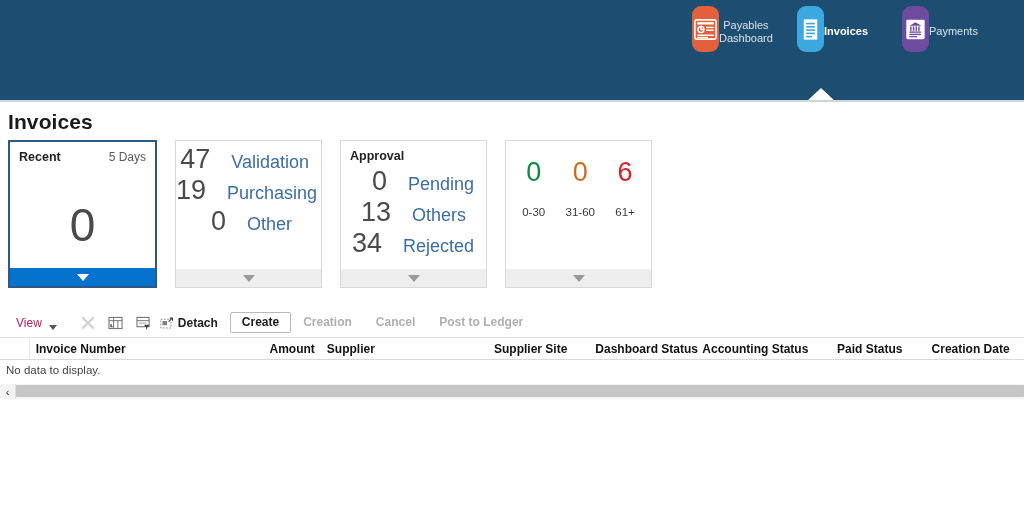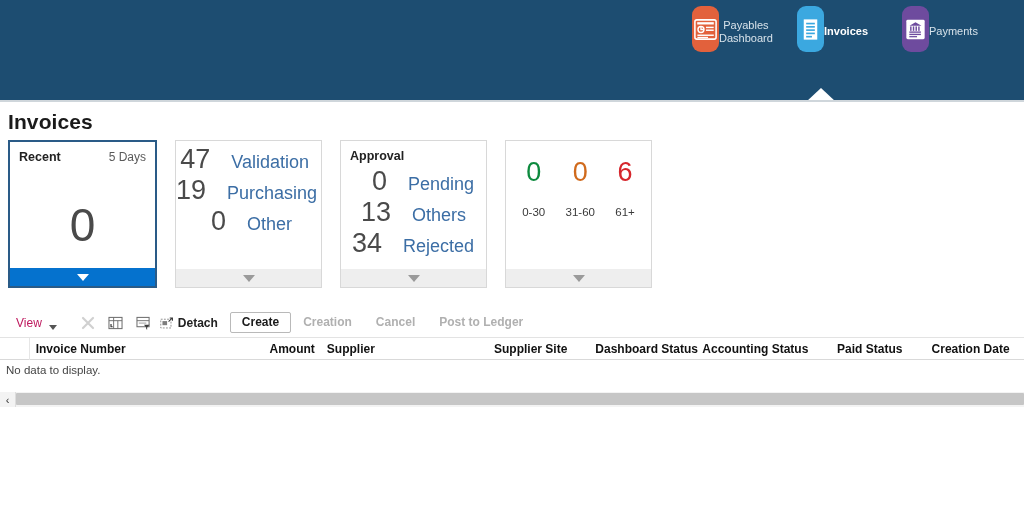--- a/index.html
+++ b/index.html
@@ -195,21 +195,21 @@
     height: 22px;
     align-items: center;
     border-bottom: 1px solid #d9d9d9;
     font-size: 12px; font-weight: bold; color: #111;
   }
   .th { padding: 0 6px; white-space: nowrap; }
   .th.sel { width: 30px; border-right: 1px solid #e6e6e6; height: 22px; }
   .th.num { text-align: right; }
   .no-data {
     font-size: 11.5px; color: #444;
-    padding: 4px 0 16px 6px;
+    padding: 4px 0 8px 6px;
   }
 
   
   .hscroll {
     display: flex; align-items: center;
     height: 15px;
     background: #f3f3f3;
     border-top: 1px solid #e8e8e8;
     border-bottom: 1px solid #e0e0e0;
   }

